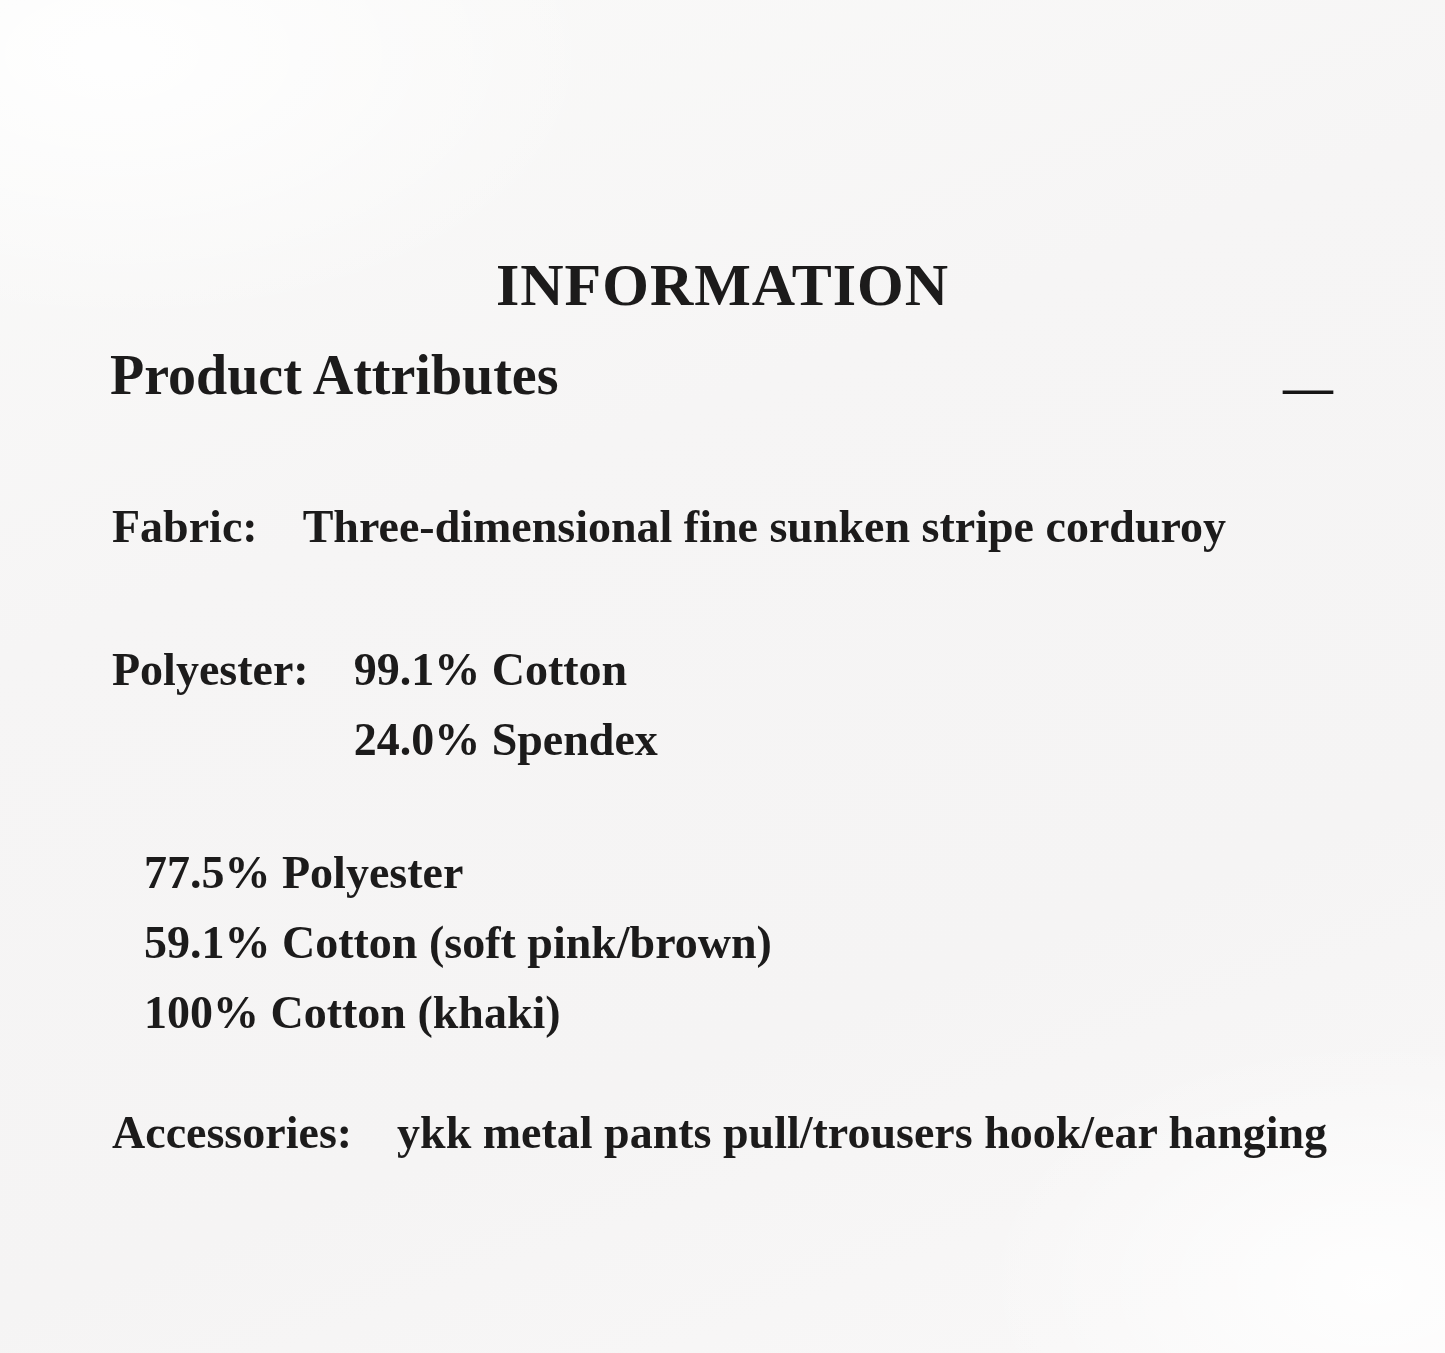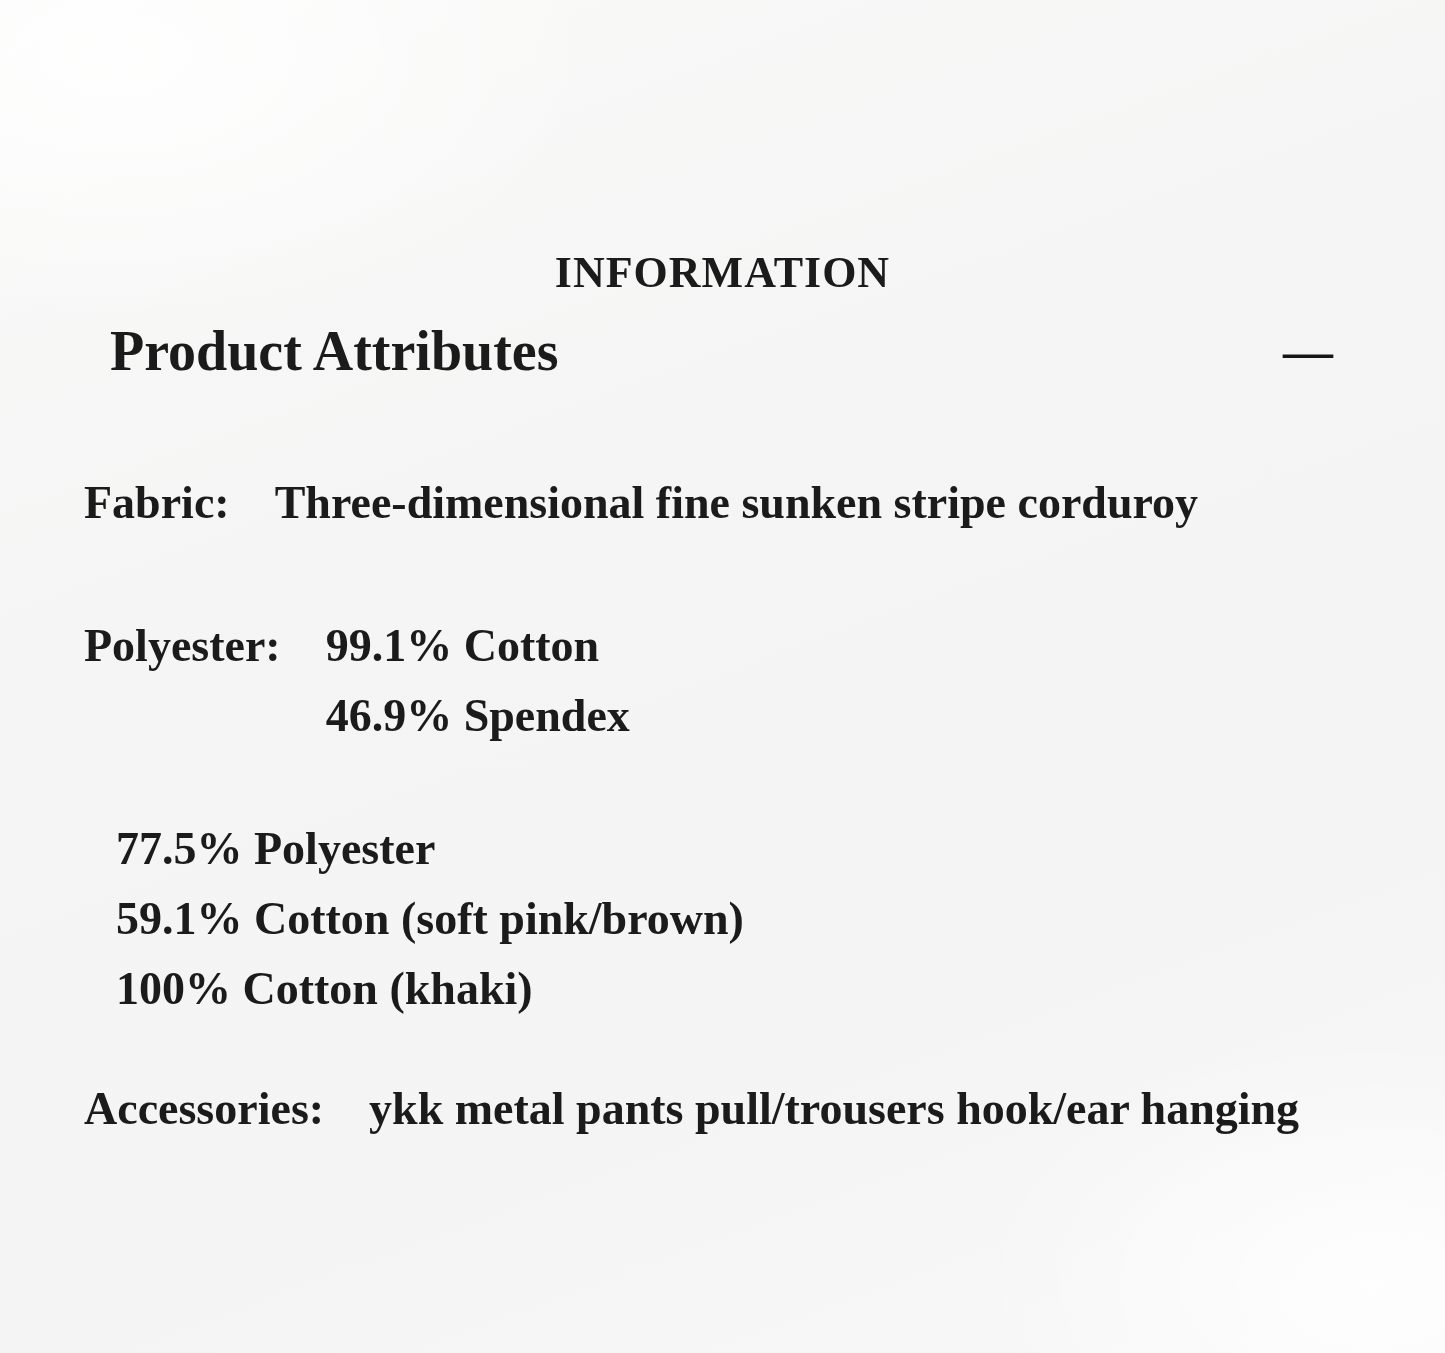--- a/index.html
+++ b/index.html
@@ -16,48 +16,48 @@
     font-family: "Liberation Serif", "DejaVu Serif", serif;
     background:
       radial-gradient(ellipse 900px 500px at 8% 4%, rgba(255,255,255,0.9) 0%, rgba(255,255,255,0) 55%),
       radial-gradient(ellipse 800px 500px at 95% 95%, rgba(255,255,255,0.85) 0%, rgba(255,255,255,0) 50%),
       linear-gradient(160deg, #fafaf9 0%, #f6f5f5 35%, #f5f4f4 70%, #f9f8f8 100%);
   }
   .content {
     padding-top: 232px;
   }
   .page-title {
-    margin: 0;
+    margin: 12px;
     text-align: center;
-    font-size: 44px;
+    font-size: 60px;
     line-height: 82px;
     font-weight: 700;
     letter-spacing: 1px;
   }
   .section-header {
     padding: 0 112px 0 110px;
     display: flex;
     justify-content: space-between;
-    align-items: center;
+    align-items: flex-end;
   }
   .section-title {
     font-size: 56px;
     line-height: 74px;
     font-weight: 700;
   }
   .section-toggle {
     font-size: 50px;
     line-height: 50px;
     font-weight: 700;
     cursor: pointer;
     user-select: none;
     color: #161515;
   }
   .attrs {
-    padding-left: 84px;
+    padding-left: 112px;
     padding-right: 50px;
     font-size: 46px;
     line-height: 70px;
     font-weight: 700;
   }
   .attr {
     display: flex;
     align-items: flex-start;
     gap: 13px;
   }
@@ -89,21 +89,21 @@
         <span class="label">Fabric:</span>
         <div class="values">
           <div>Three-dimensional fine sunken stripe corduroy</div>
         </div>
       </div>
 
       <div class="attr attr-material">
         <span class="label">Polyester:</span>
         <div class="values">
           <div>99.1% Cotton</div>
-          <div>46.9% Spendex</div>
+          <div>24.0% Spendex</div>
         </div>
       </div>
 
       <div class="attr attr-lining">
         <div class="values">
           <div>77.5% Polyester</div>
           <div>59.1% Cotton (soft pink/brown)</div>
           <div>100% Cotton (khaki)</div>
         </div>
       </div>

